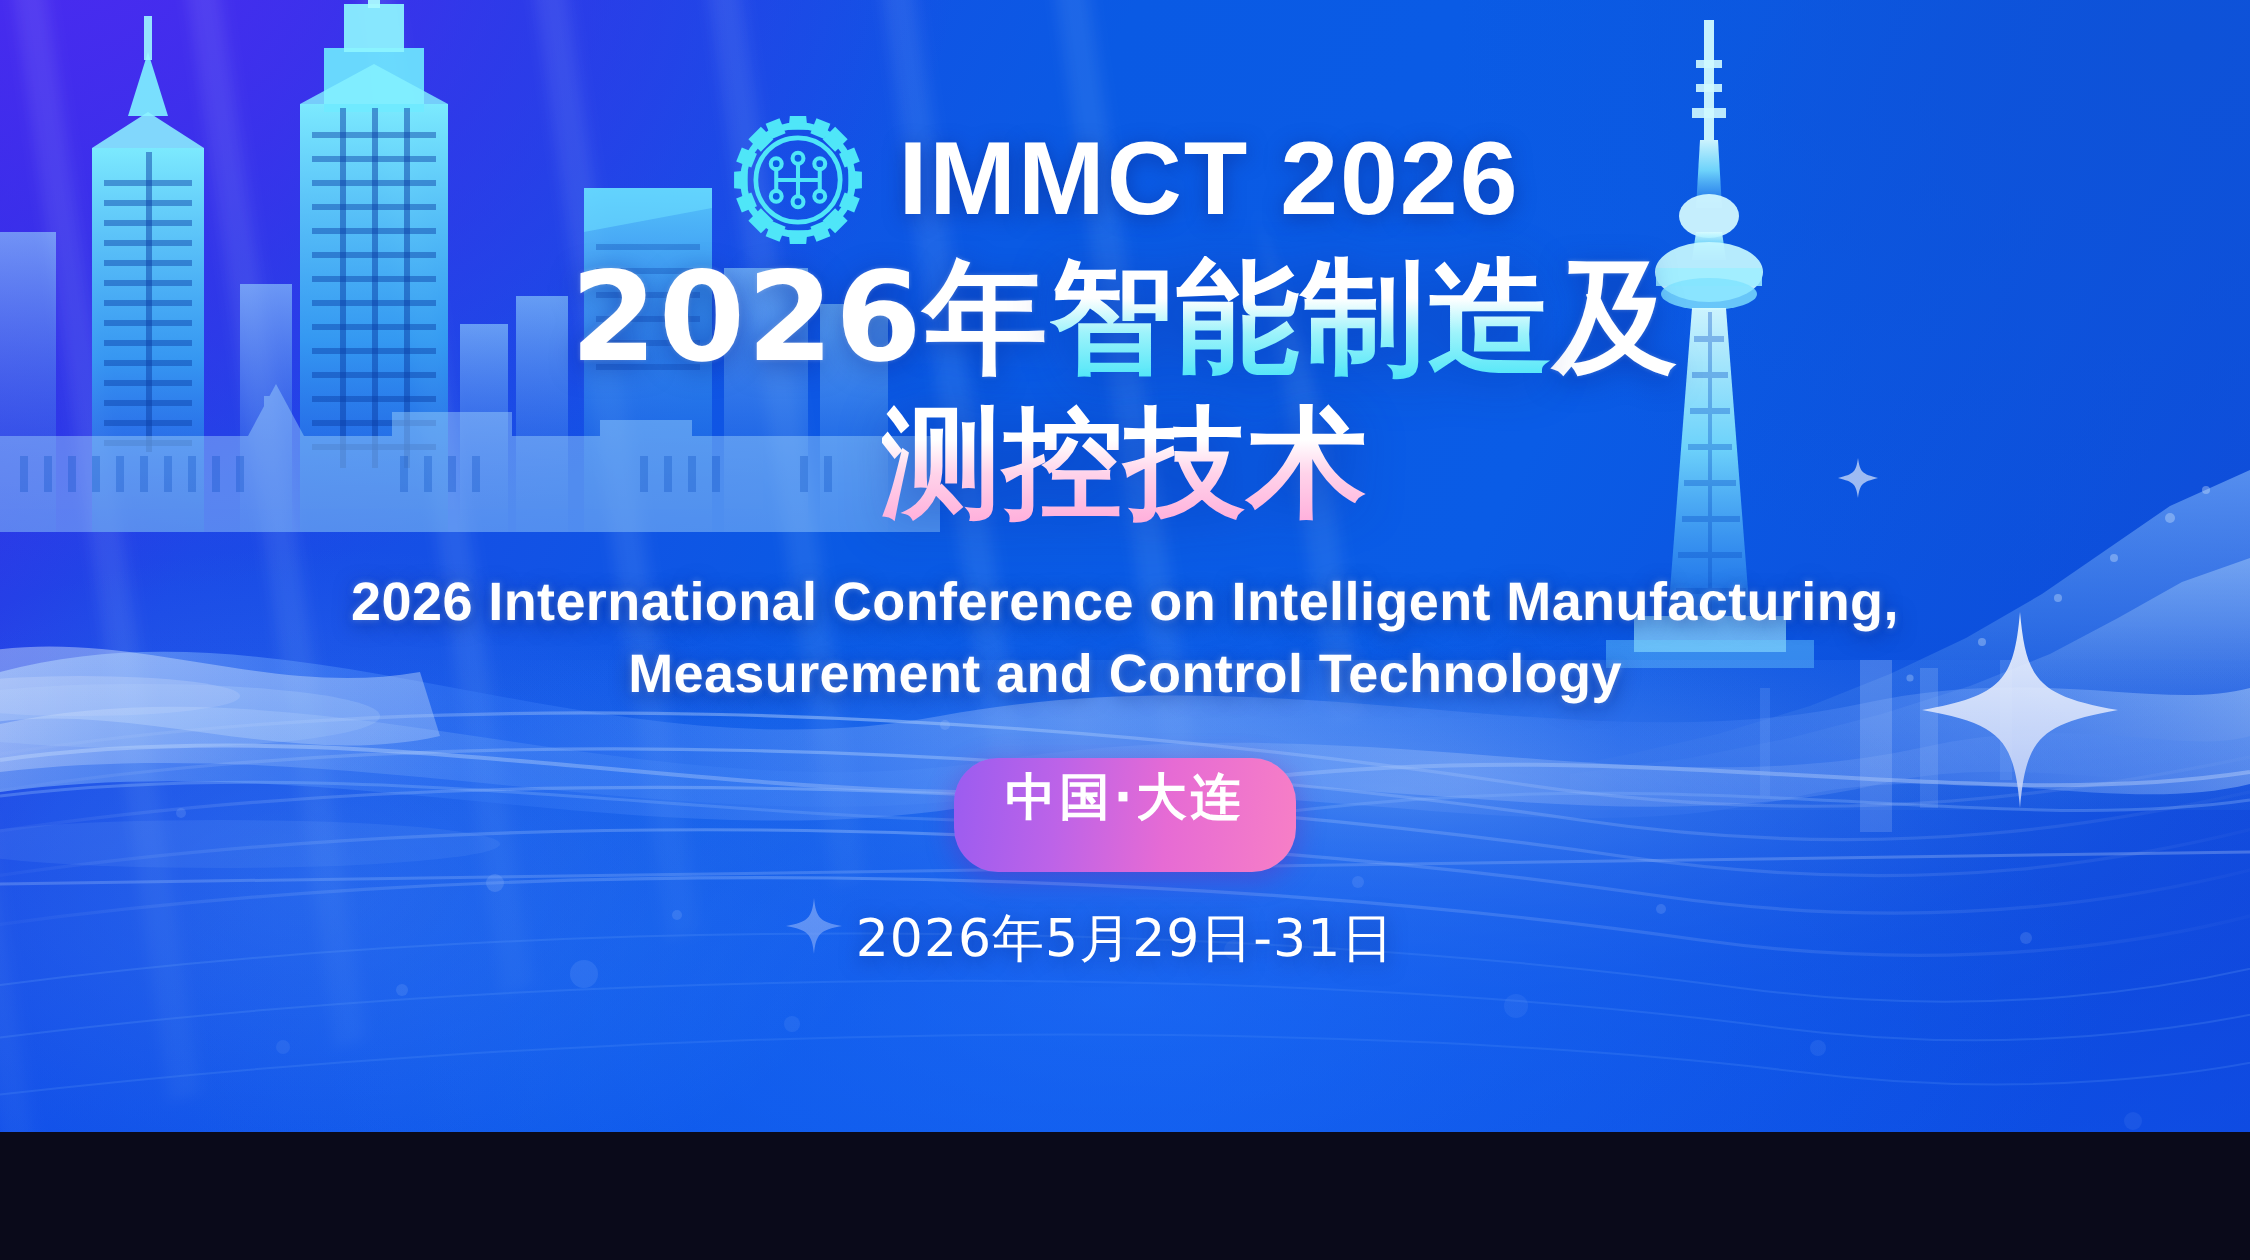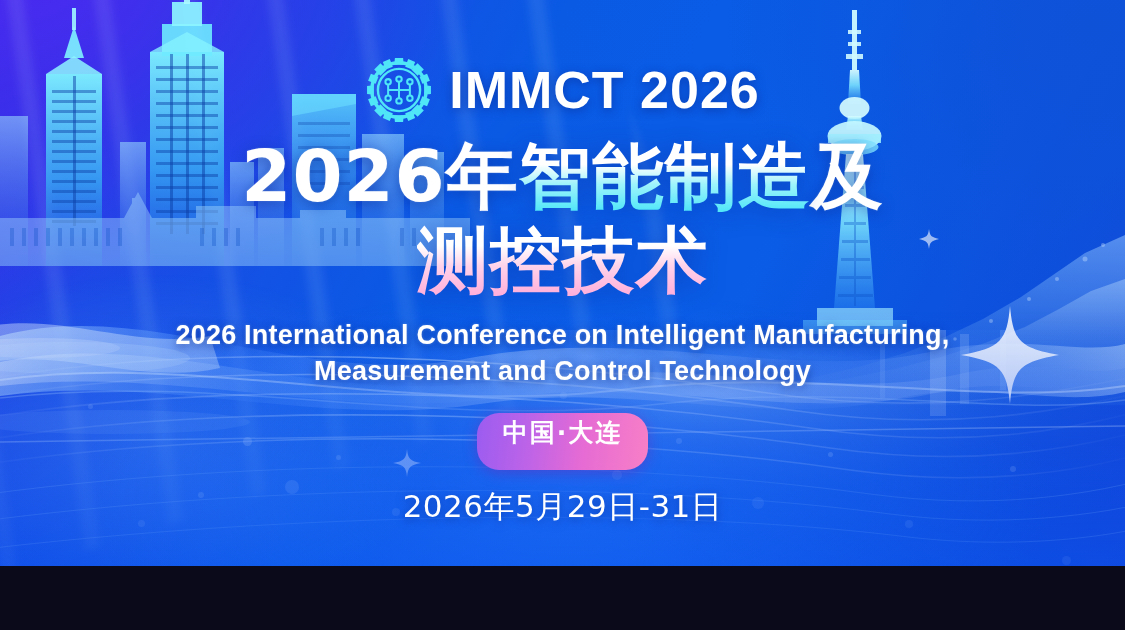--- a/index.html
+++ b/index.html
@@ -106,22 +106,22 @@
     text-shadow: 0 2px 10px rgba(10,40,140,0.55);
   }
 
   .cn-line {
     font-family: "DejaVu Sans", "Liberation Sans", sans-serif;
     font-weight: 700;
     line-height: 1.0;
     white-space: nowrap;
     display: flex; align-items: baseline; justify-content: center;
   }
-  .cn1 { font-size: 72px; margin-top: 16px; letter-spacing: 1px; }
-  .cn2 { font-size: 72px; margin-top: 12px; letter-spacing: 1px; }
+  .cn1 { font-size: 62px; margin-top: 4px; letter-spacing: 1px; }
+  .cn2 { font-size: 60px; margin-top: 12px; letter-spacing: 1px; }
 
   .t-white {
     color: #ffffff;
     text-shadow: 0 3px 14px rgba(8,40,150,0.55), 0 0 2px rgba(255,255,255,0.3);
   }
   .t-cyan {
     background: linear-gradient(180deg, #ffffff 0%, #ffffff 34%, #9df3fb 62%, #4fe6f8 100%);
     -webkit-background-clip: text;
     background-clip: text;
     color: transparent;
@@ -161,21 +161,21 @@
     font-weight: 700;
     letter-spacing: 2px;
     line-height: 1.15;
     box-shadow: 0 3px 14px rgba(120,40,180,0.45);
   }
 
   .date {
     margin-top: 16px;
     color: #ffffff;
     font-family: "DejaVu Sans", "Liberation Sans", sans-serif;
-    font-size: 31px;
+    font-size: 26px;
     font-weight: 500;
     letter-spacing: 0.5px;
     text-shadow: 0 2px 10px rgba(6,35,130,0.6);
   }
 </style>
 </head>
 <body>
 
 <div class="banner">
 

